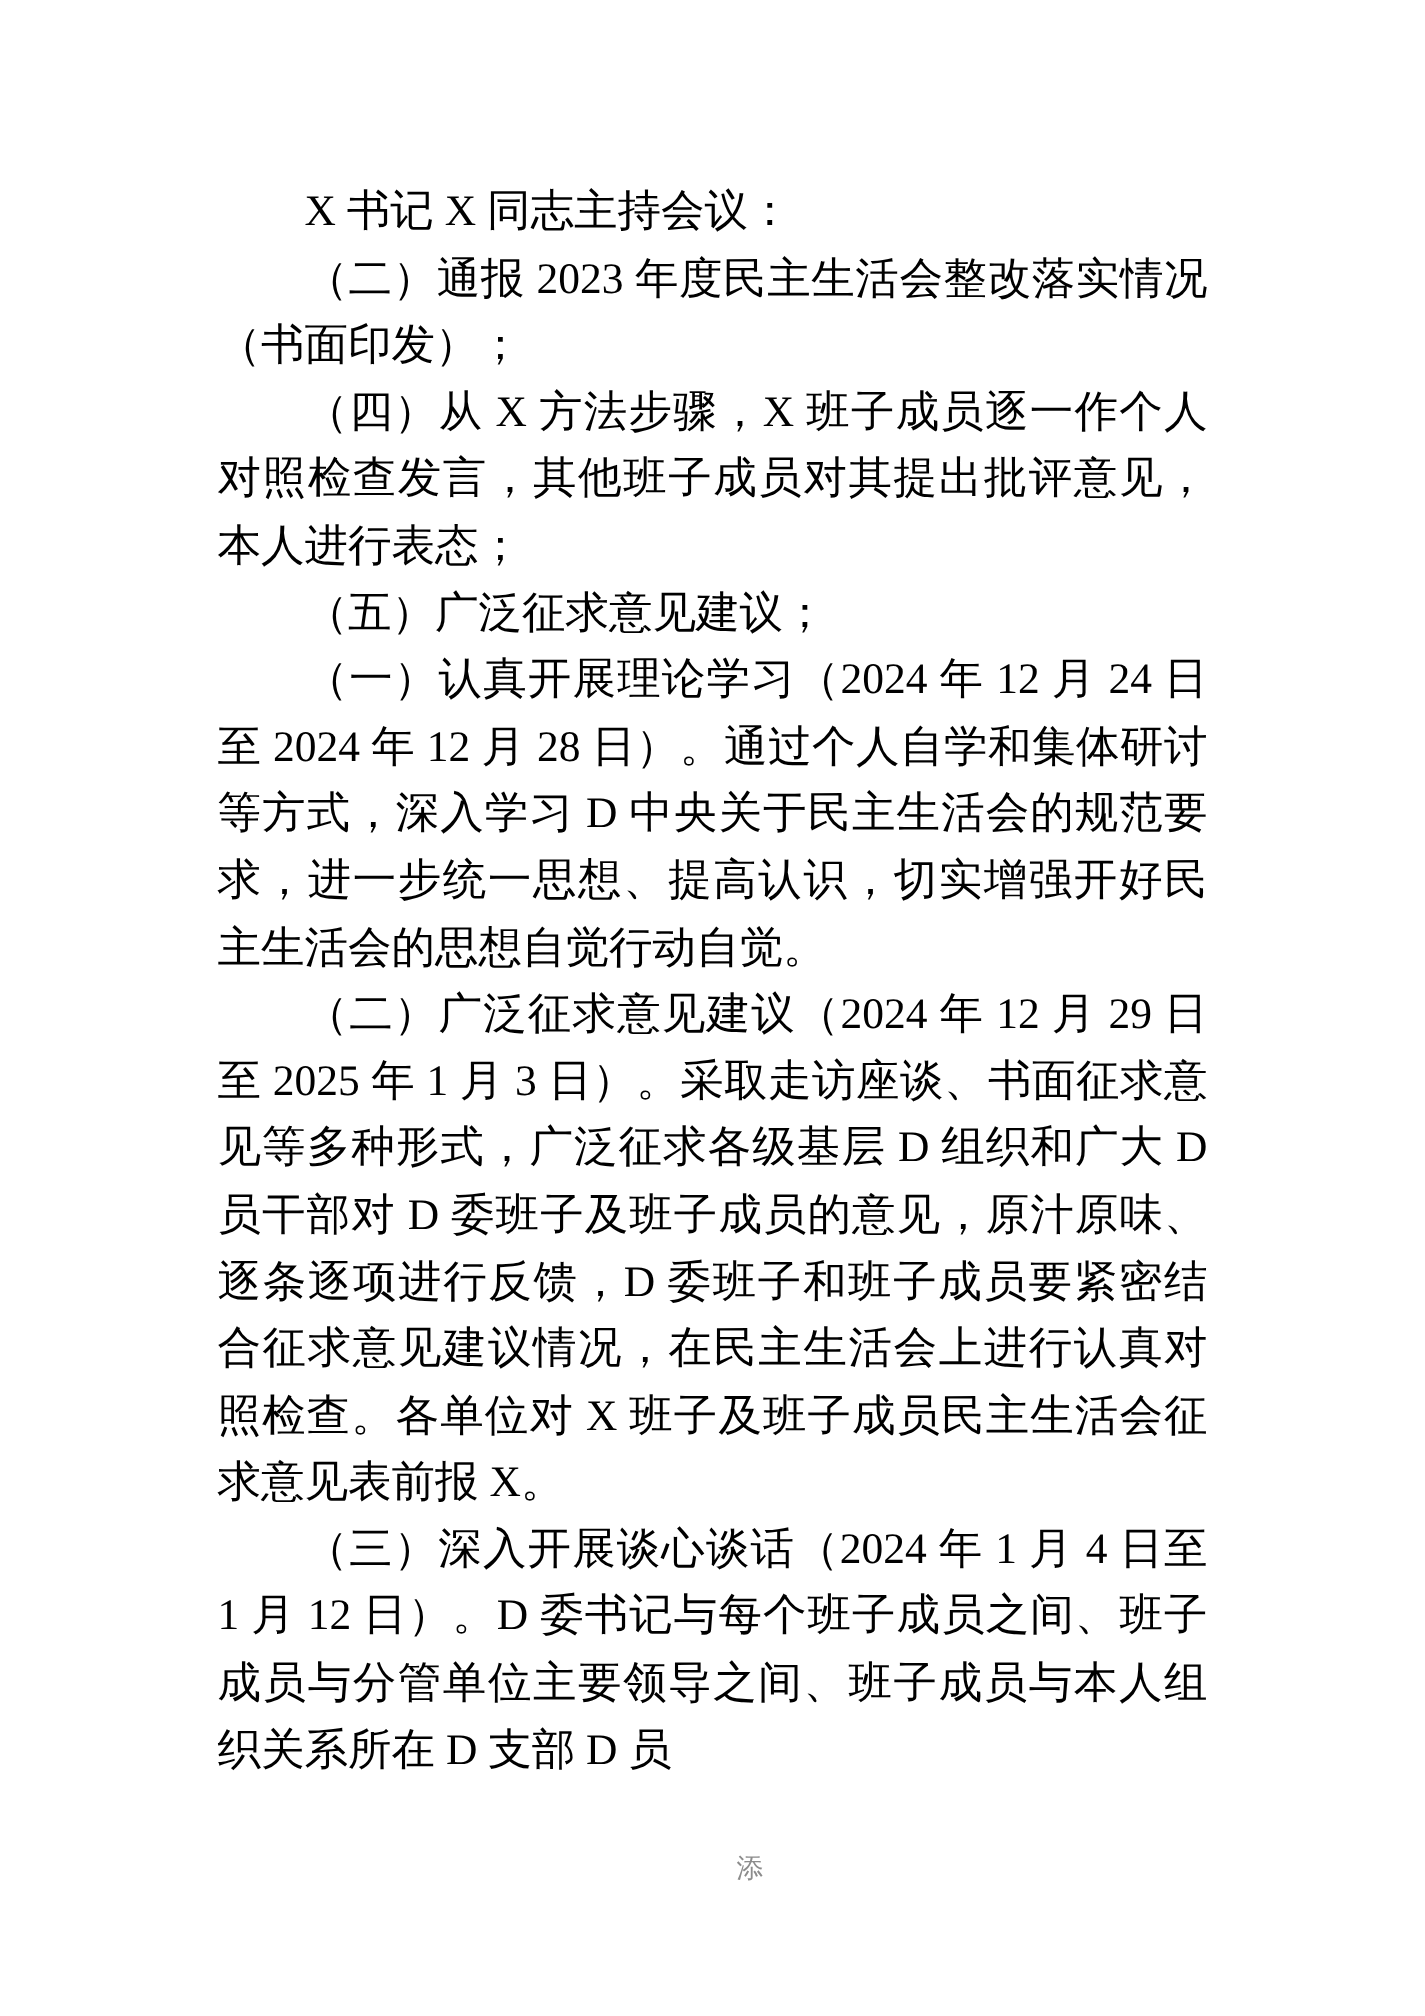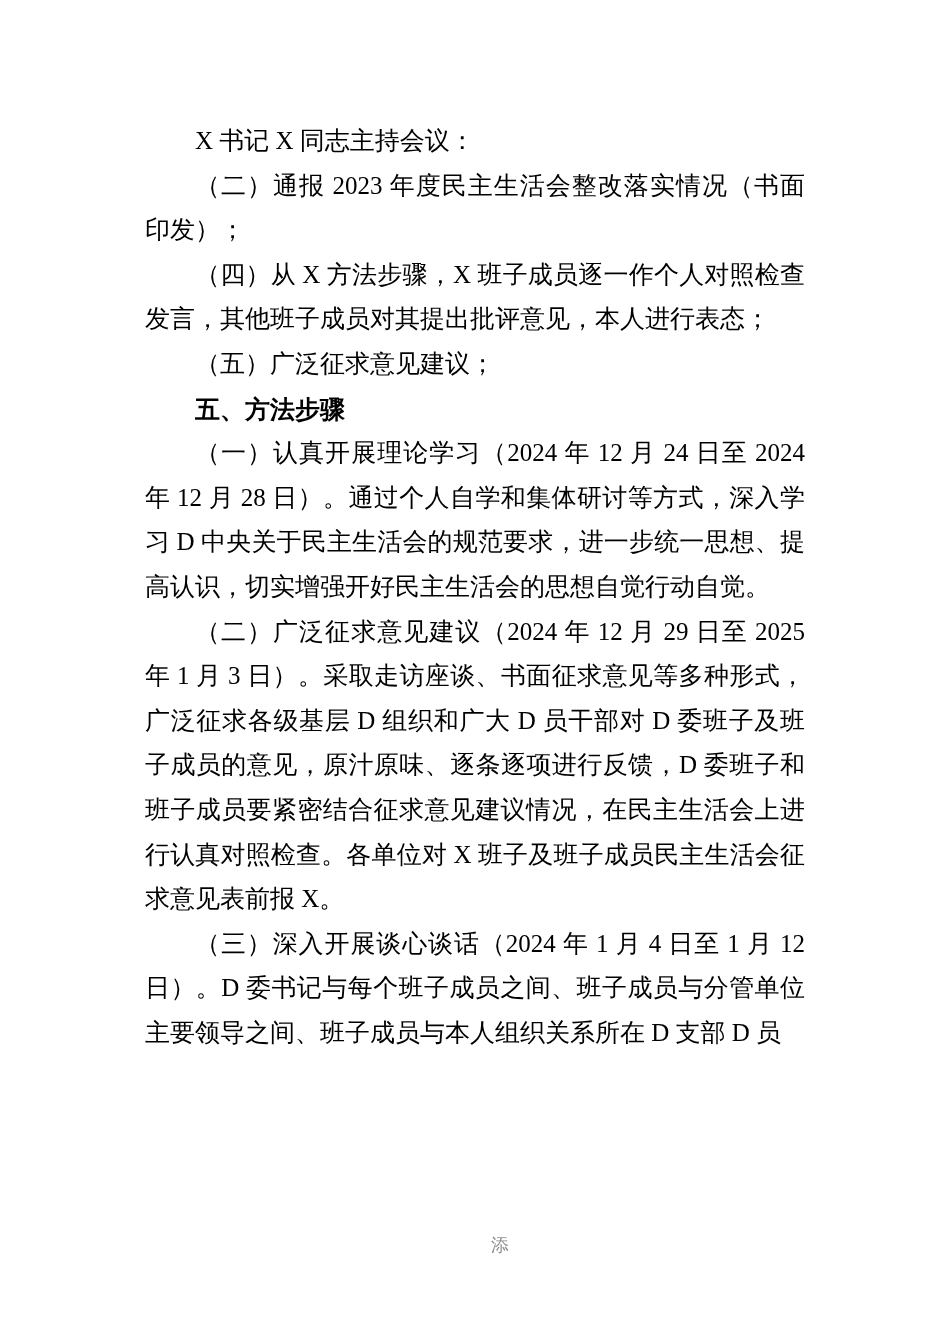--- a/index.html
+++ b/index.html
@@ -18,21 +18,21 @@
   .page {
     position: absolute;
     inset: 0;
     background: #ffffff;
   }
   .text-block {
     position: absolute;
     left: 145px;
     top: 119px;
     width: 660px;
-    font-size: 25px;
+    font-size: 29px;
     line-height: 44.6px;
     text-align: justify;
   }
   .para {
     margin: 0;
     padding: 0;
     text-indent: 2em;
   }
   .heading {
     margin: 0;
@@ -61,21 +61,20 @@
 
 
     <p class="para">（二）通报 2023 年度民主生活会整改落实情况（书面印发）；</p>
 
 
     <p class="para">（四）从 X 方法步骤，X 班子成员逐一作个人对照检查发言，其他班子成员对其提出批评意见，本人进行表态；</p>
 
     <p class="para">（五）广泛征求意见建议；</p>
 
 
-    <p class="heading">五、方法步骤</p>
 
     <p class="para">（一）认真开展理论学习（2024 年 12 月 24 日至 2024 年 12 月 28 日）。通过个人自学和集体研讨等方式，深入学习 D 中央关于民主生活会的规范要求，进一步统一思想、提高认识，切实增强开好民主生活会的思想自觉行动自觉。</p>
 
     <p class="para">（二）广泛征求意见建议（2024 年 12 月 29 日至 2025 年 1 月 3 日）。采取走访座谈、书面征求意见等多种形式，广泛征求各级基层 D 组织和广大 D 员干部对 D 委班子及班子成员的意见，原汁原味、逐条逐项进行反馈，D 委班子和班子成员要紧密结合征求意见建议情况，在民主生活会上进行认真对照检查。各单位对 X 班子及班子成员民主生活会征求意见表前报 X。</p>
 
     <p class="para">（三）深入开展谈心谈话（2024 年 1 月 4 日至 1 月 12 日）。D 委书记与每个班子成员之间、班子成员与分管单位主要领导之间、班子成员与本人组织关系所在 D 支部 D 员</p>
 
   </div>
 
   <span class="watermark">添</span>

